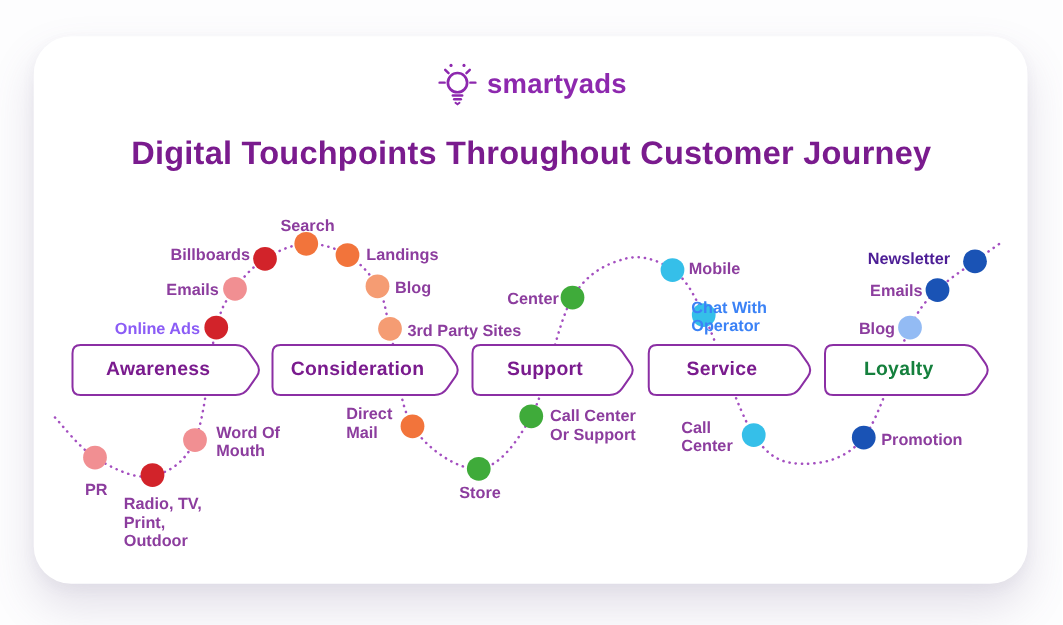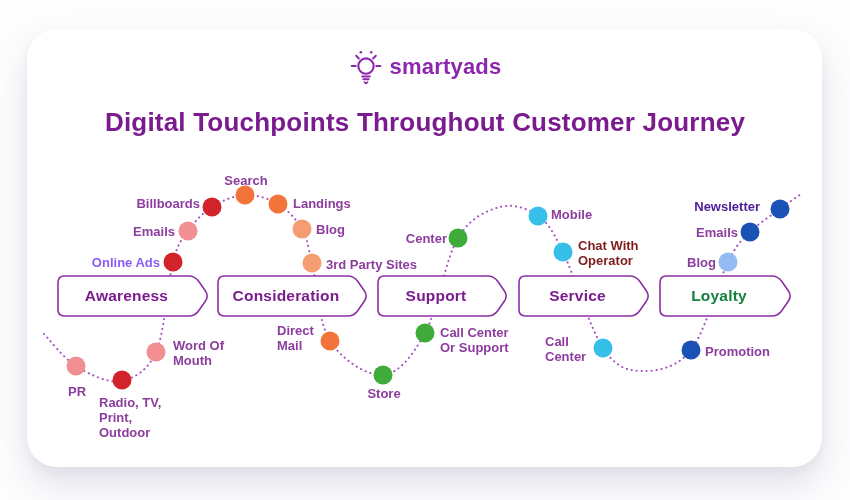--- a/index.html
+++ b/index.html
@@ -110,21 +110,21 @@
       <div class="tp-label" style="color: rgb(140, 61, 158); top: 196px; left: 293px;">Landings</div>
       <div class="tp-label" style="color: rgb(140, 61, 158); top: 222px; left: 316px;">Blog</div>
       <div class="tp-label" style="color: rgb(140, 61, 158); top: 257px; left: 326px;">3rd Party Sites</div>
       <div class="tp-label" style="color: rgb(140, 61, 158); top: 323px; left: 277px;">Direct
 Mail</div>
       <div class="tp-label" style="color: rgb(140, 61, 158); top: 386px; left: 384px; transform: translateX(-50%); text-align: center;">Store</div>
       <div class="tp-label" style="color: rgb(140, 61, 158); top: 325px; left: 440px;">Call Center
 Or Support</div>
       <div class="tp-label" style="color: rgb(140, 61, 158); top: 231px; right: 403px; text-align: right;">Center</div>
       <div class="tp-label" style="color: rgb(140, 61, 158); top: 207px; left: 551px;">Mobile</div>
-      <div class="tp-label" style="color: #7f1d1d; top: 238px; left: 578px;">Chat With
+      <div class="tp-label" style="color: #3b82f6; top: 238px; left: 553px;">Chat With
 Operator</div>
       <div class="tp-label" style="color: rgb(140, 61, 158); top: 334px; left: 545px;">Call
 Center</div>
       <div class="tp-label" style="color: rgb(140, 61, 158); top: 344px; left: 705px;">Promotion</div>
       <div class="tp-label" style="color: rgb(140, 61, 158); top: 255px; right: 134px; text-align: right;">Blog</div>
       <div class="tp-label" style="color: rgb(140, 61, 158); top: 225px; right: 112px; text-align: right;">Emails</div>
       <div class="tp-label" style="color: #4c1d95; top: 199px; right: 90px; text-align: right;">Newsletter</div>
     </div>
 </div>
 

